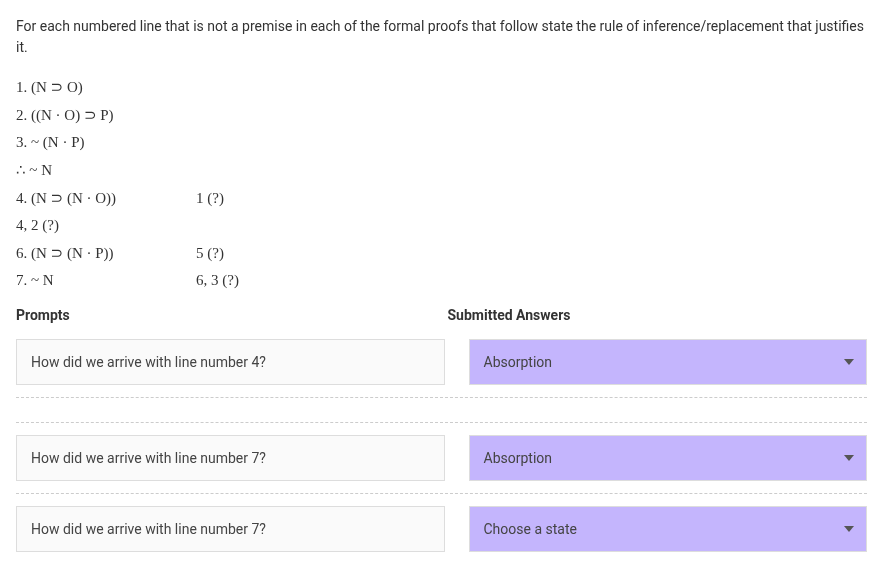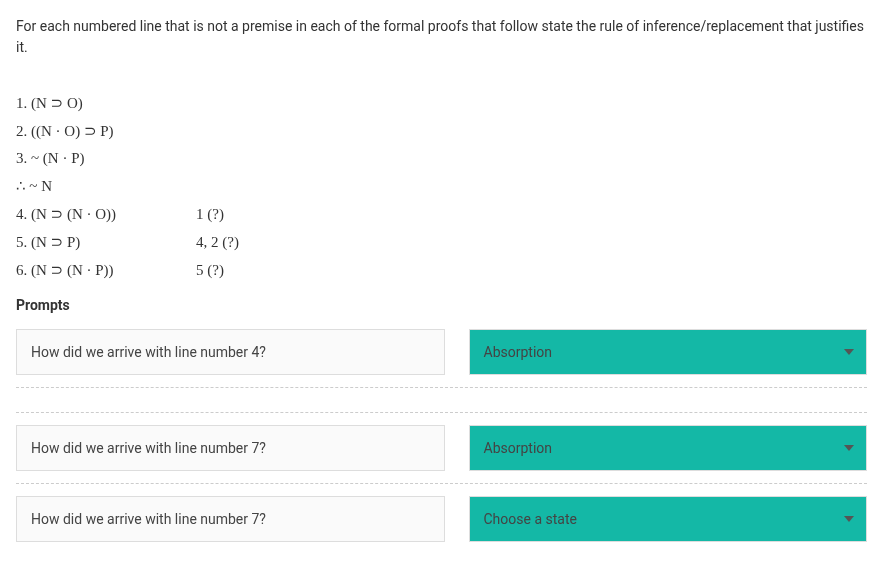--- a/index.html
+++ b/index.html
@@ -12,21 +12,21 @@
       font-size: 14px;
       color: #333;
       background: #fff;
       padding: 16px;
       width: 883px;
     }
     .question-text {
       font-size: 14px;
       color: #333;
       line-height: 1.5;
-      margin-bottom: 36px;
+      margin-bottom: 20px;
     }
     .proof-lines {
       font-family: "Times New Roman", Times, serif;
       font-size: 15px;
       margin-bottom: 18px;
     }
     .proof-line {
       display: flex;
       align-items: baseline;
       margin-bottom: 10px;
@@ -69,21 +69,21 @@
       padding: 14px 14px;
       font-size: 14px;
       color: #444;
     }
     .answer-select {
       flex: 1;
       position: relative;
     }
     .select-box {
       border: 1px solid #ddd;
-      background: #14b8a6;
+      background: #c4b5fd;
       padding: 14px 30px 14px 14px;
       font-size: 14px;
       color: #444;
       cursor: pointer;
       position: relative;
     }
     .select-box .caret {
       position: absolute;
       right: 12px;
       top: 50%;
@@ -116,31 +116,35 @@
   </div>
   <div class="proof-line">
     <span class="proof-formula"><span>∴</span> <span class="italic">~ N</span></span>
     <span class="proof-justification"></span>
   </div>
   <div class="proof-line">
     <span class="proof-formula"><span>4.</span> <span class="italic">(N  ⊃  (N · O))</span></span>
     <span class="proof-justification">1 (?)</span>
   </div>
   <div class="proof-line">
-    <span class="proof-formula"><span>5.</span> <span class="italic">(N  ⊃  P)</span></span>
     <span class="proof-justification">4, 2 (?)</span>
   </div>
   <div class="proof-line">
     <span class="proof-formula"><span>6.</span> <span class="italic">(N  ⊃  (N · P))</span></span>
     <span class="proof-justification">5 (?)</span>
   </div>
+  <div class="proof-line">
+    <span class="proof-formula"><span>7.</span> <span class="italic">~ N</span></span>
+    <span class="proof-justification">6, 3 (?)</span>
+  </div>
 </div>
 
 <div class="columns-header">
   <div class="col-left section-title">Prompts</div>
+  <div class="col-right section-title">Submitted Answers</div>
 </div>
 
 <div class="qa-row">
   <div class="prompt-box">How did we arrive with line number 4?</div>
   <div class="answer-select">
     <div class="select-box">
       <span>Absorption</span>
       <span class="caret"></span>
     </div>
   </div>

